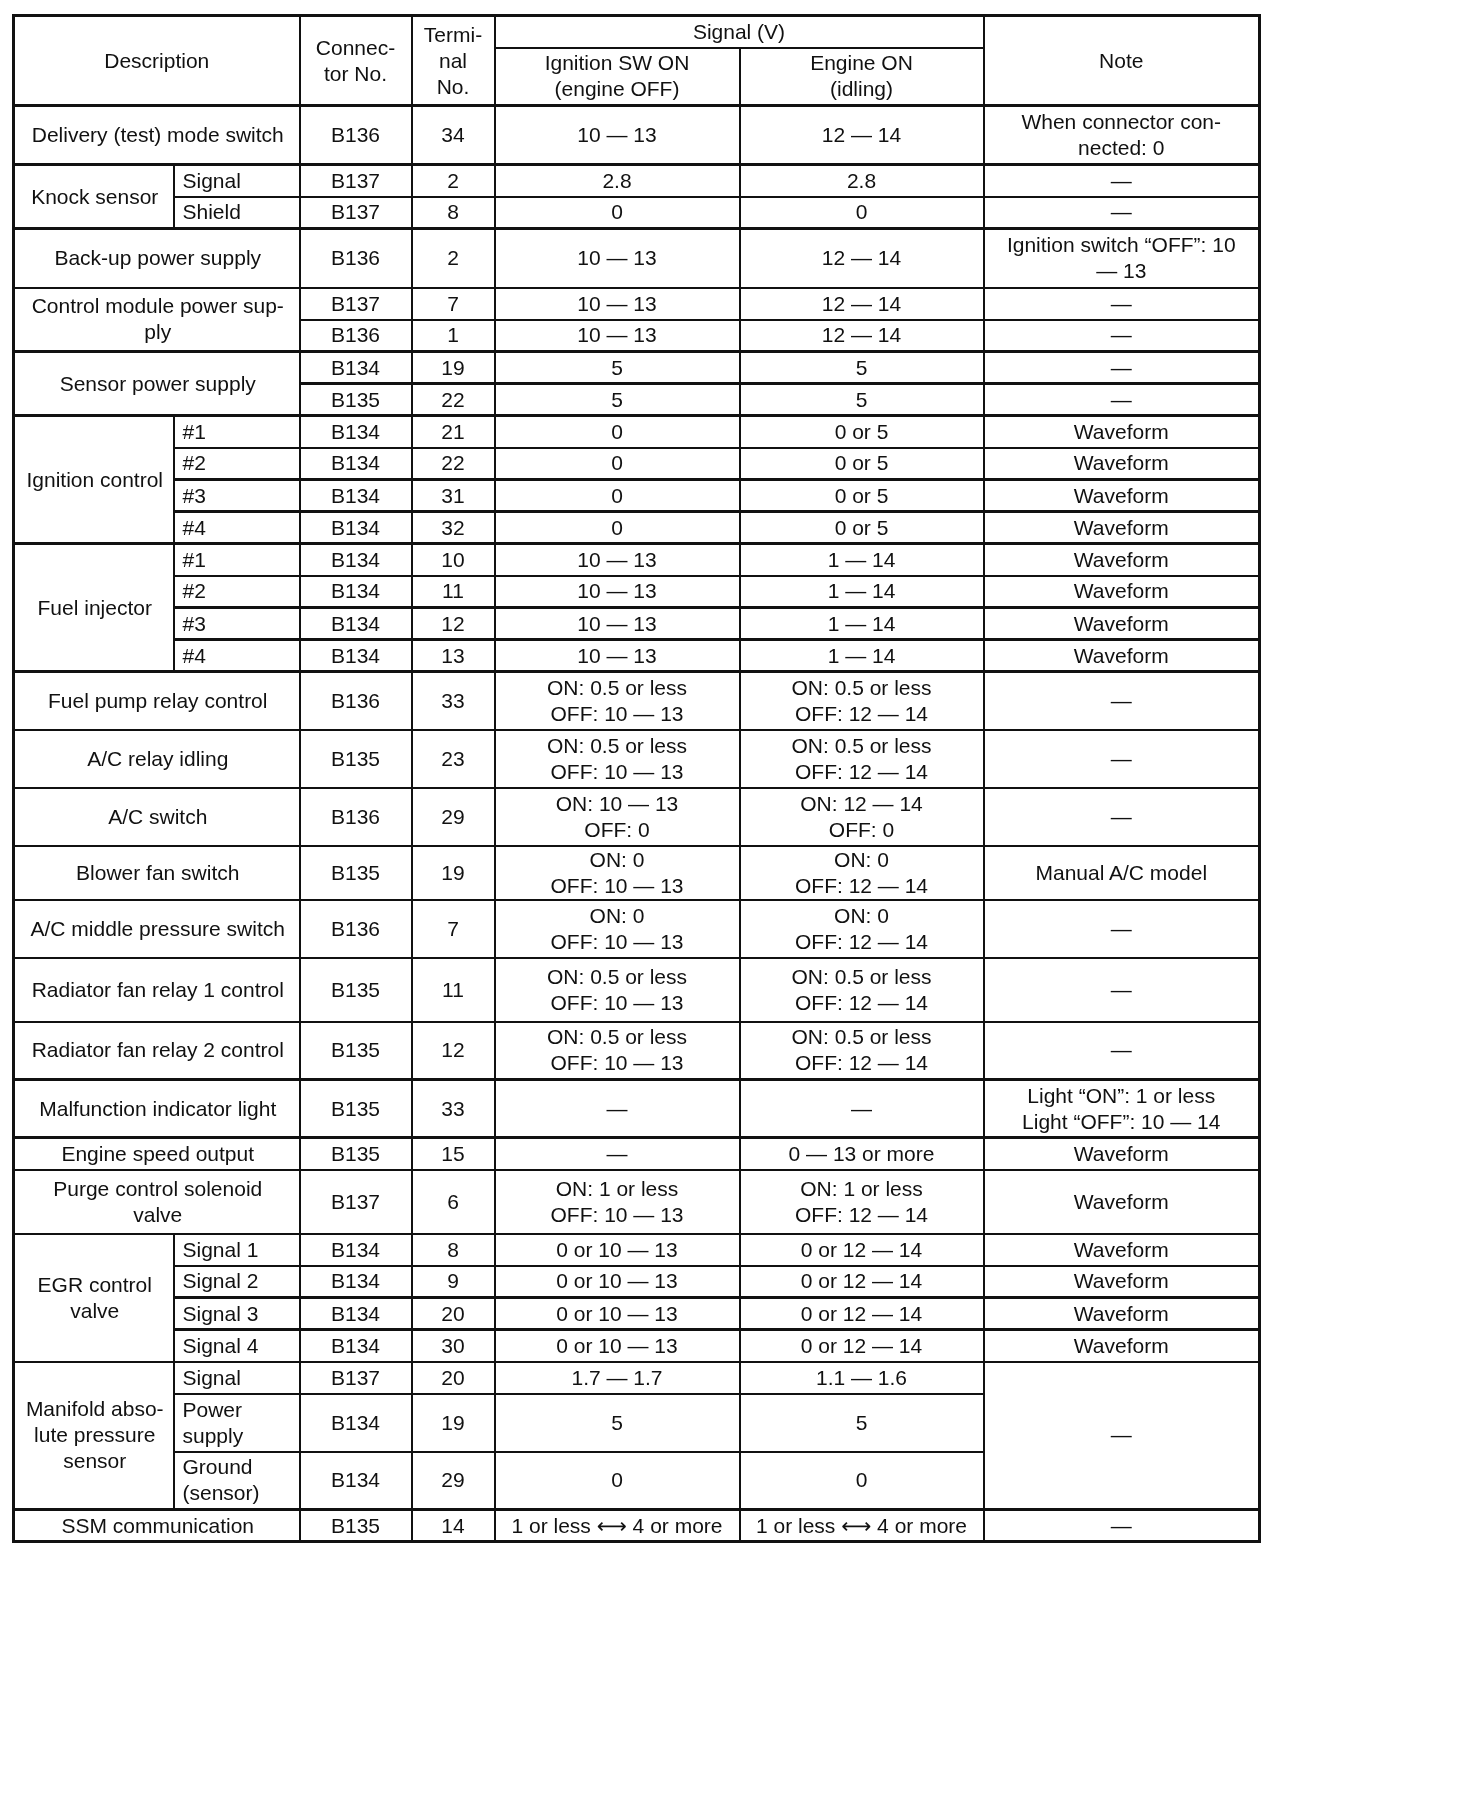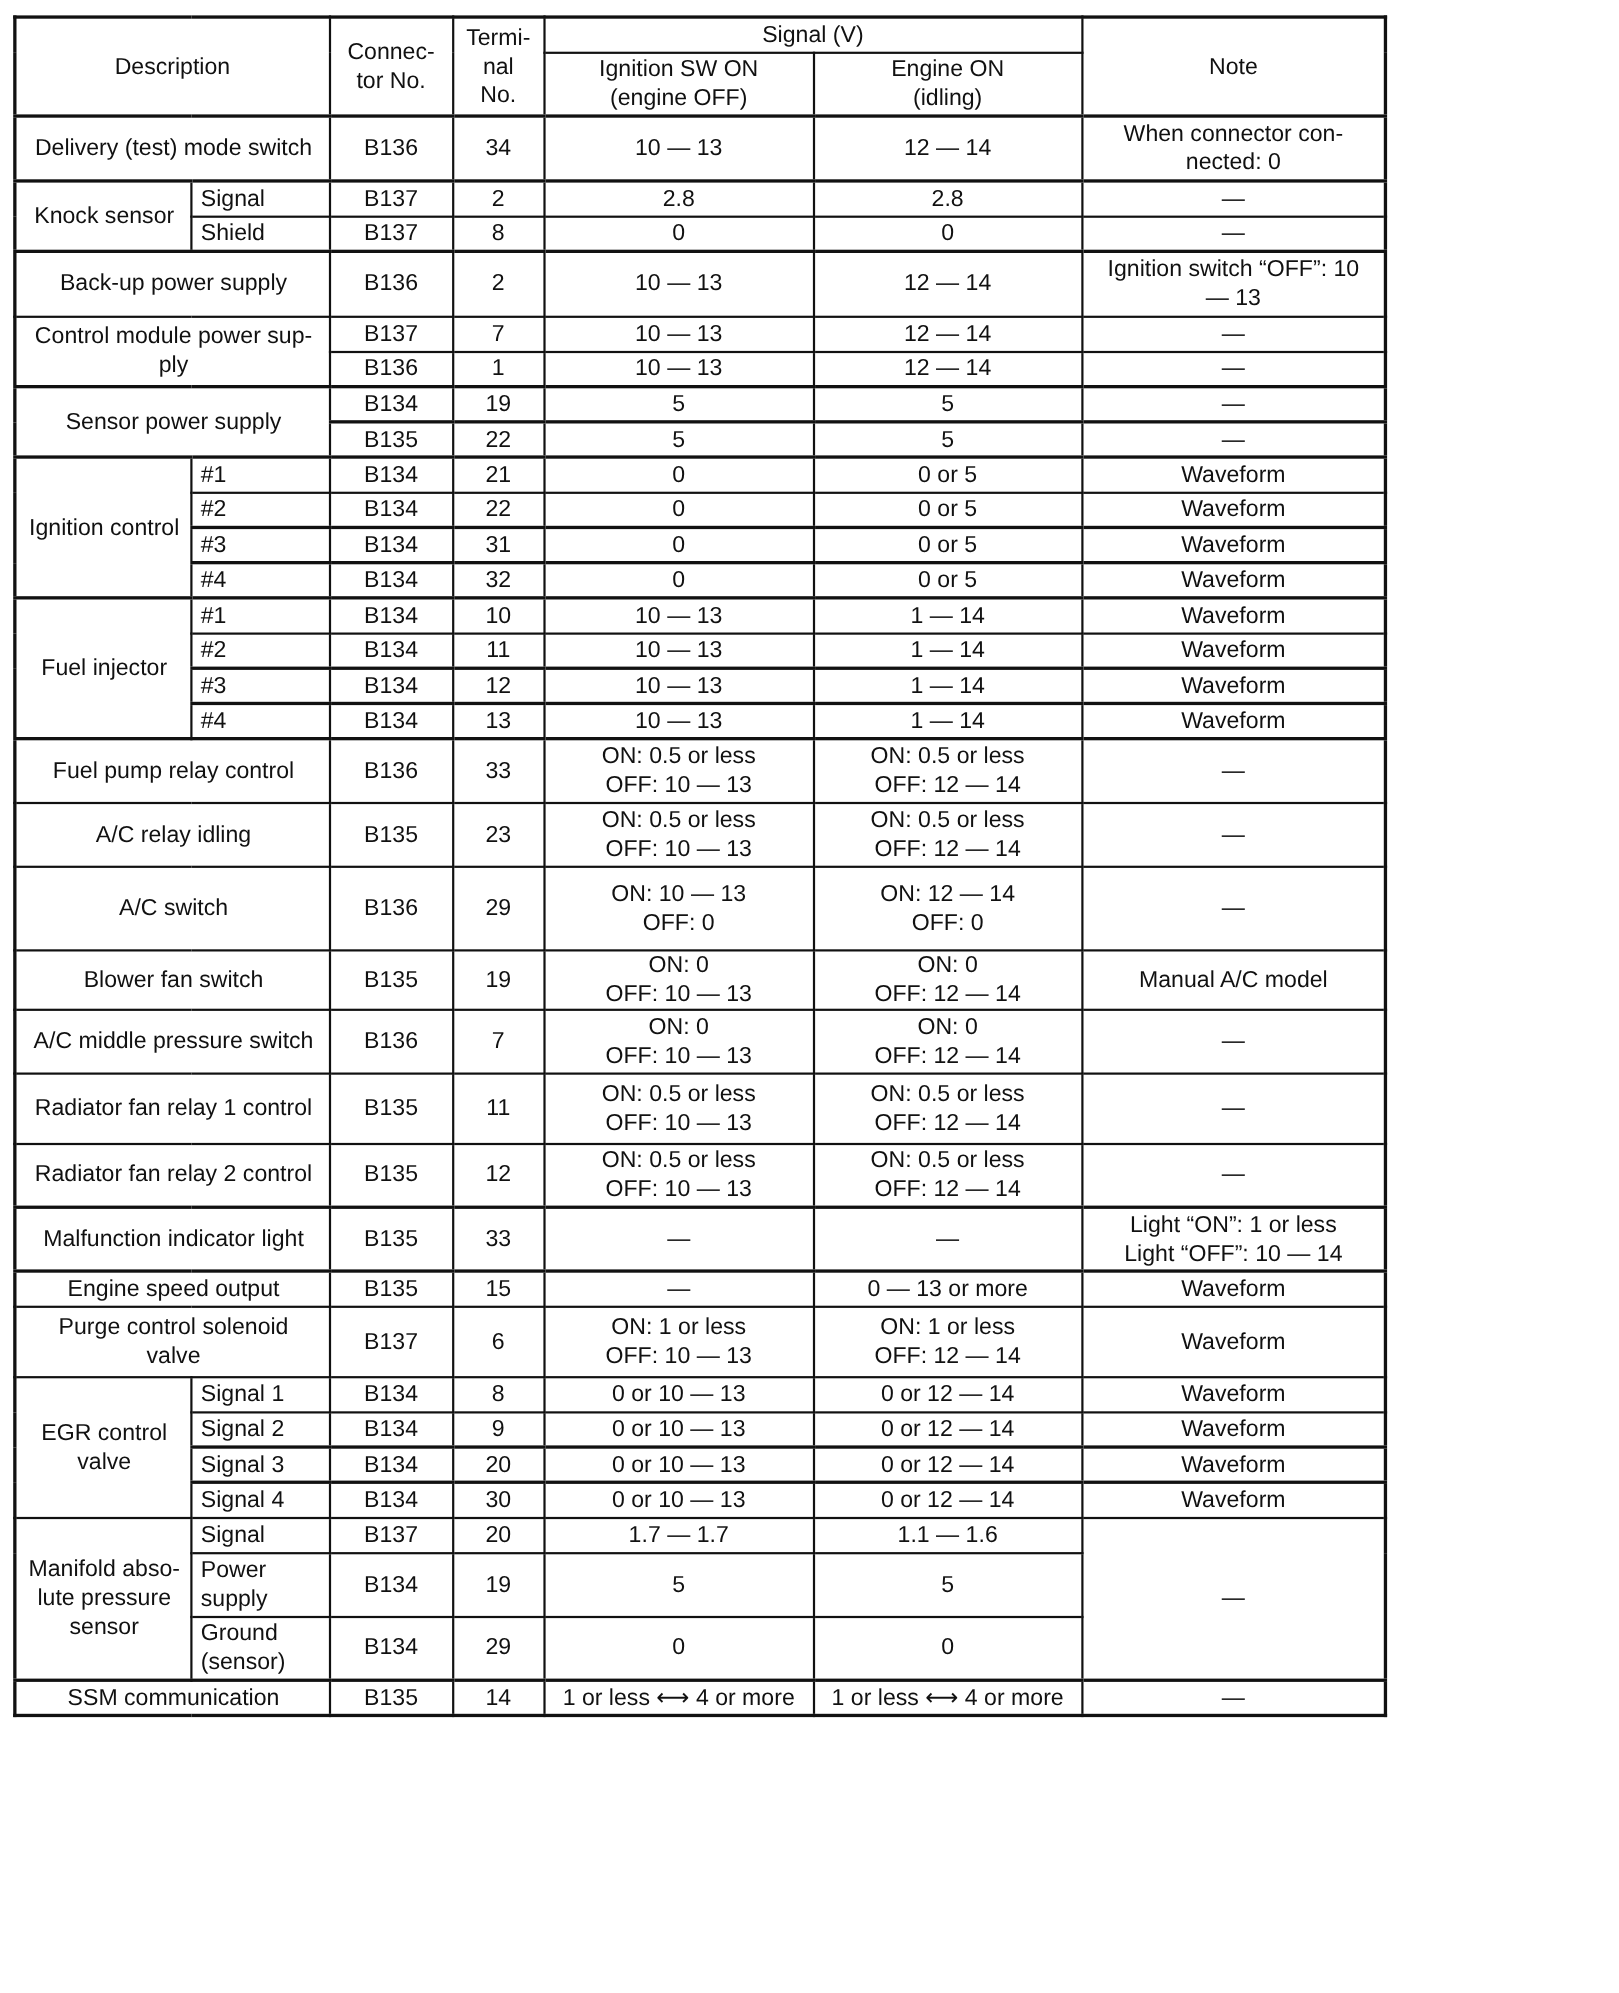--- a/index.html
+++ b/index.html
@@ -208,21 +208,21 @@
     <tr style="height:58px">
       <td colspan="2" class="left ml">A/C relay idling</td>
       <td>B135</td>
       <td>23</td>
       <td class="ml">ON: 0.5 or less
 OFF: 10 — 13</td>
       <td class="ml">ON: 0.5 or less
 OFF: 12 — 14</td>
       <td class="ml">—</td>
     </tr>
-    <tr style="height:76px">
+    <tr style="height:58px">
       <td colspan="2" class="left ml">A/C switch</td>
       <td>B136</td>
       <td>29</td>
       <td class="ml">ON: 10 — 13
 OFF: 0</td>
       <td class="ml">ON: 12 — 14
 OFF: 0</td>
       <td class="ml">—</td>
     </tr>
     <tr style="height:43px">

